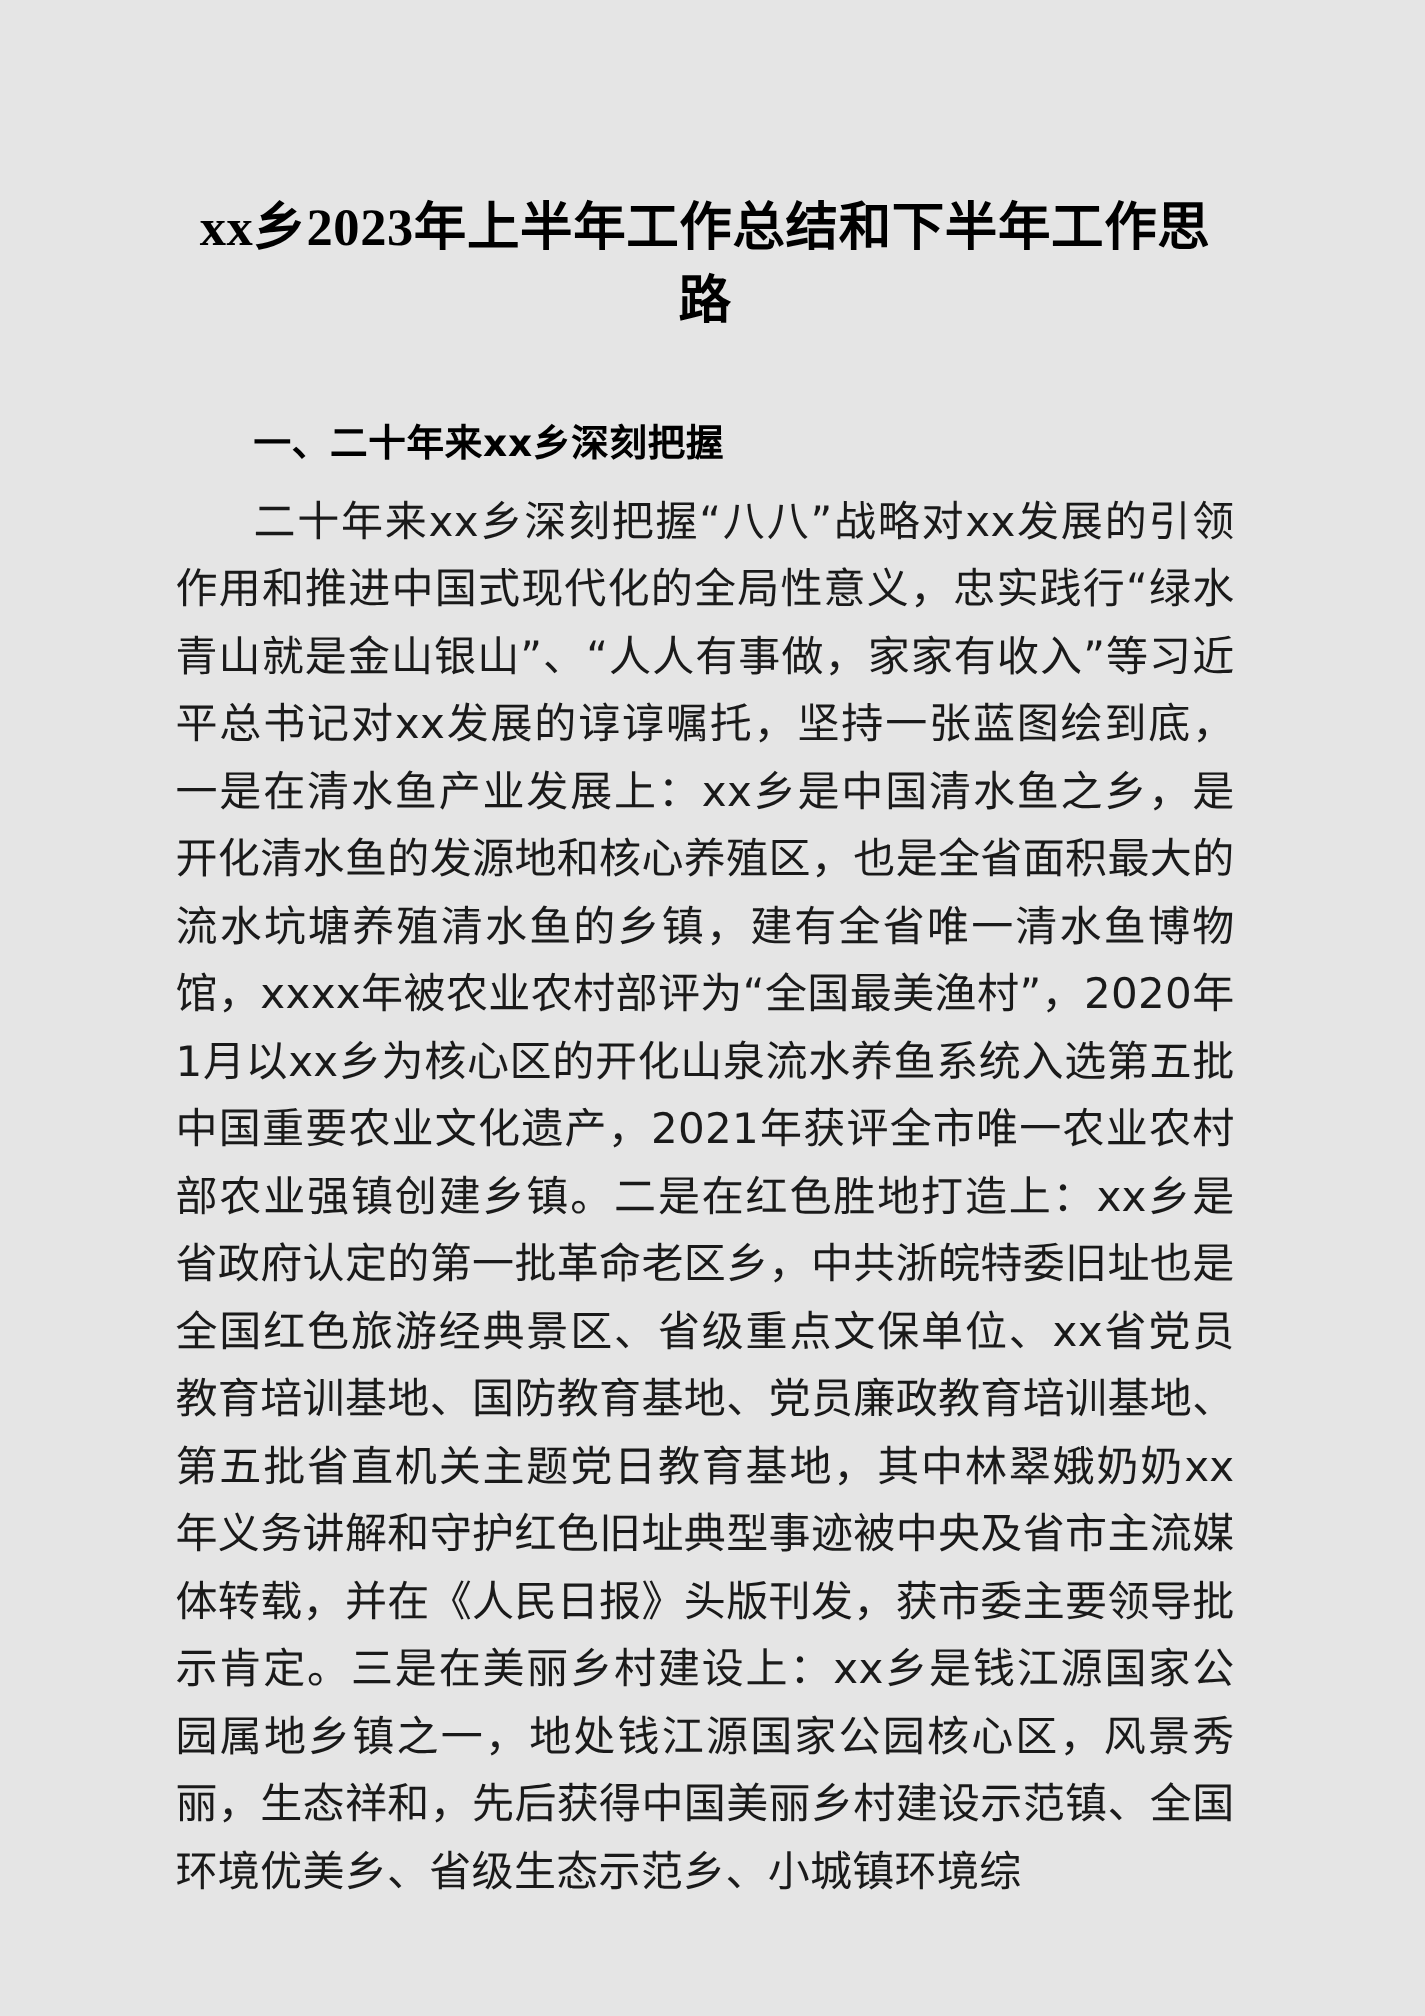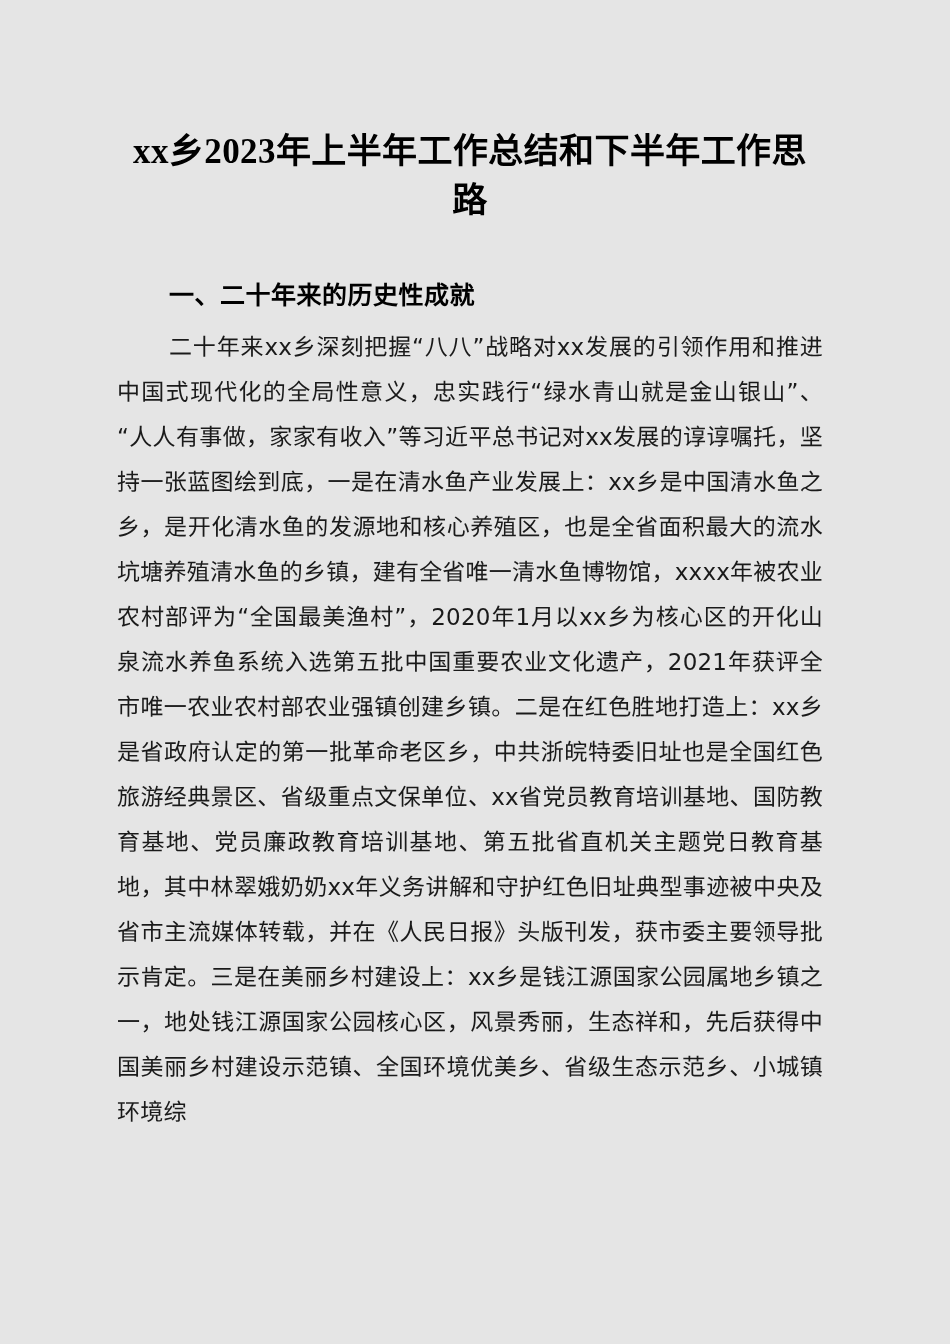--- a/index.html
+++ b/index.html
@@ -56,21 +56,21 @@
     margin: 0;
     padding-top: 49px;
     padding-left: 52px;
     letter-spacing: 0.5px;
     color: #000000;
   }
 
   
   .body-para {
     font-family: "DejaVu Sans", "Liberation Sans", sans-serif;
-    font-size: 23px;
+    font-size: 28px;
     line-height: 45px;
     text-align: justify;
     text-justify: inter-ideograph;
     text-indent: 52px;
     margin: 0;
     padding-top: 7px;
     letter-spacing: 0.2px;
     word-break: break-all;
     color: #1a1a1a;
   }
@@ -82,18 +82,18 @@
   }
 </style>
 </head>
 <body>
 
 <div class="page">
   <div class="content">
 
     <h1 class="doc-title">xx乡2023年上半年工作总结和下半年工作思路</h1>
 
-    <h2 class="section-heading">一、二十年来的历史性成就</h2>
+    <h2 class="section-heading">一、二十年来xx乡深刻把握</h2>
 
     <p class="body-para kai">二十年来xx乡深刻把握“八八”战略对xx发展的引领作用和推进中国式现代化的全局性意义，忠实践行“绿水青山就是金山银山”、“人人有事做，家家有收入”等习近平总书记对xx发展的谆谆嘱托，坚持一张蓝图绘到底，一是在清水鱼产业发展上：xx乡是中国清水鱼之乡，是开化清水鱼的发源地和核心养殖区，也是全省面积最大的流水坑塘养殖清水鱼的乡镇，建有全省唯一清水鱼博物馆，xxxx年被农业农村部评为“全国最美渔村”，2020年1月以xx乡为核心区的开化山泉流水养鱼系统入选第五批中国重要农业文化遗产，2021年获评全市唯一农业农村部农业强镇创建乡镇。二是在红色胜地打造上：xx乡是省政府认定的第一批革命老区乡，中共浙皖特委旧址也是全国红色旅游经典景区、省级重点文保单位、xx省党员教育培训基地、国防教育基地、党员廉政教育培训基地、第五批省直机关主题党日教育基地，其中林翠娥奶奶xx年义务讲解和守护红色旧址典型事迹被中央及省市主流媒体转载，并在《人民日报》头版刊发，获市委主要领导批示肯定。三是在美丽乡村建设上：xx乡是钱江源国家公园属地乡镇之一，地处钱江源国家公园核心区，风景秀丽，生态祥和，先后获得中国美丽乡村建设示范镇、全国环境优美乡、省级生态示范乡、小城镇环境综</p>
 
   </div>
 </div>
 
 </body></html>

